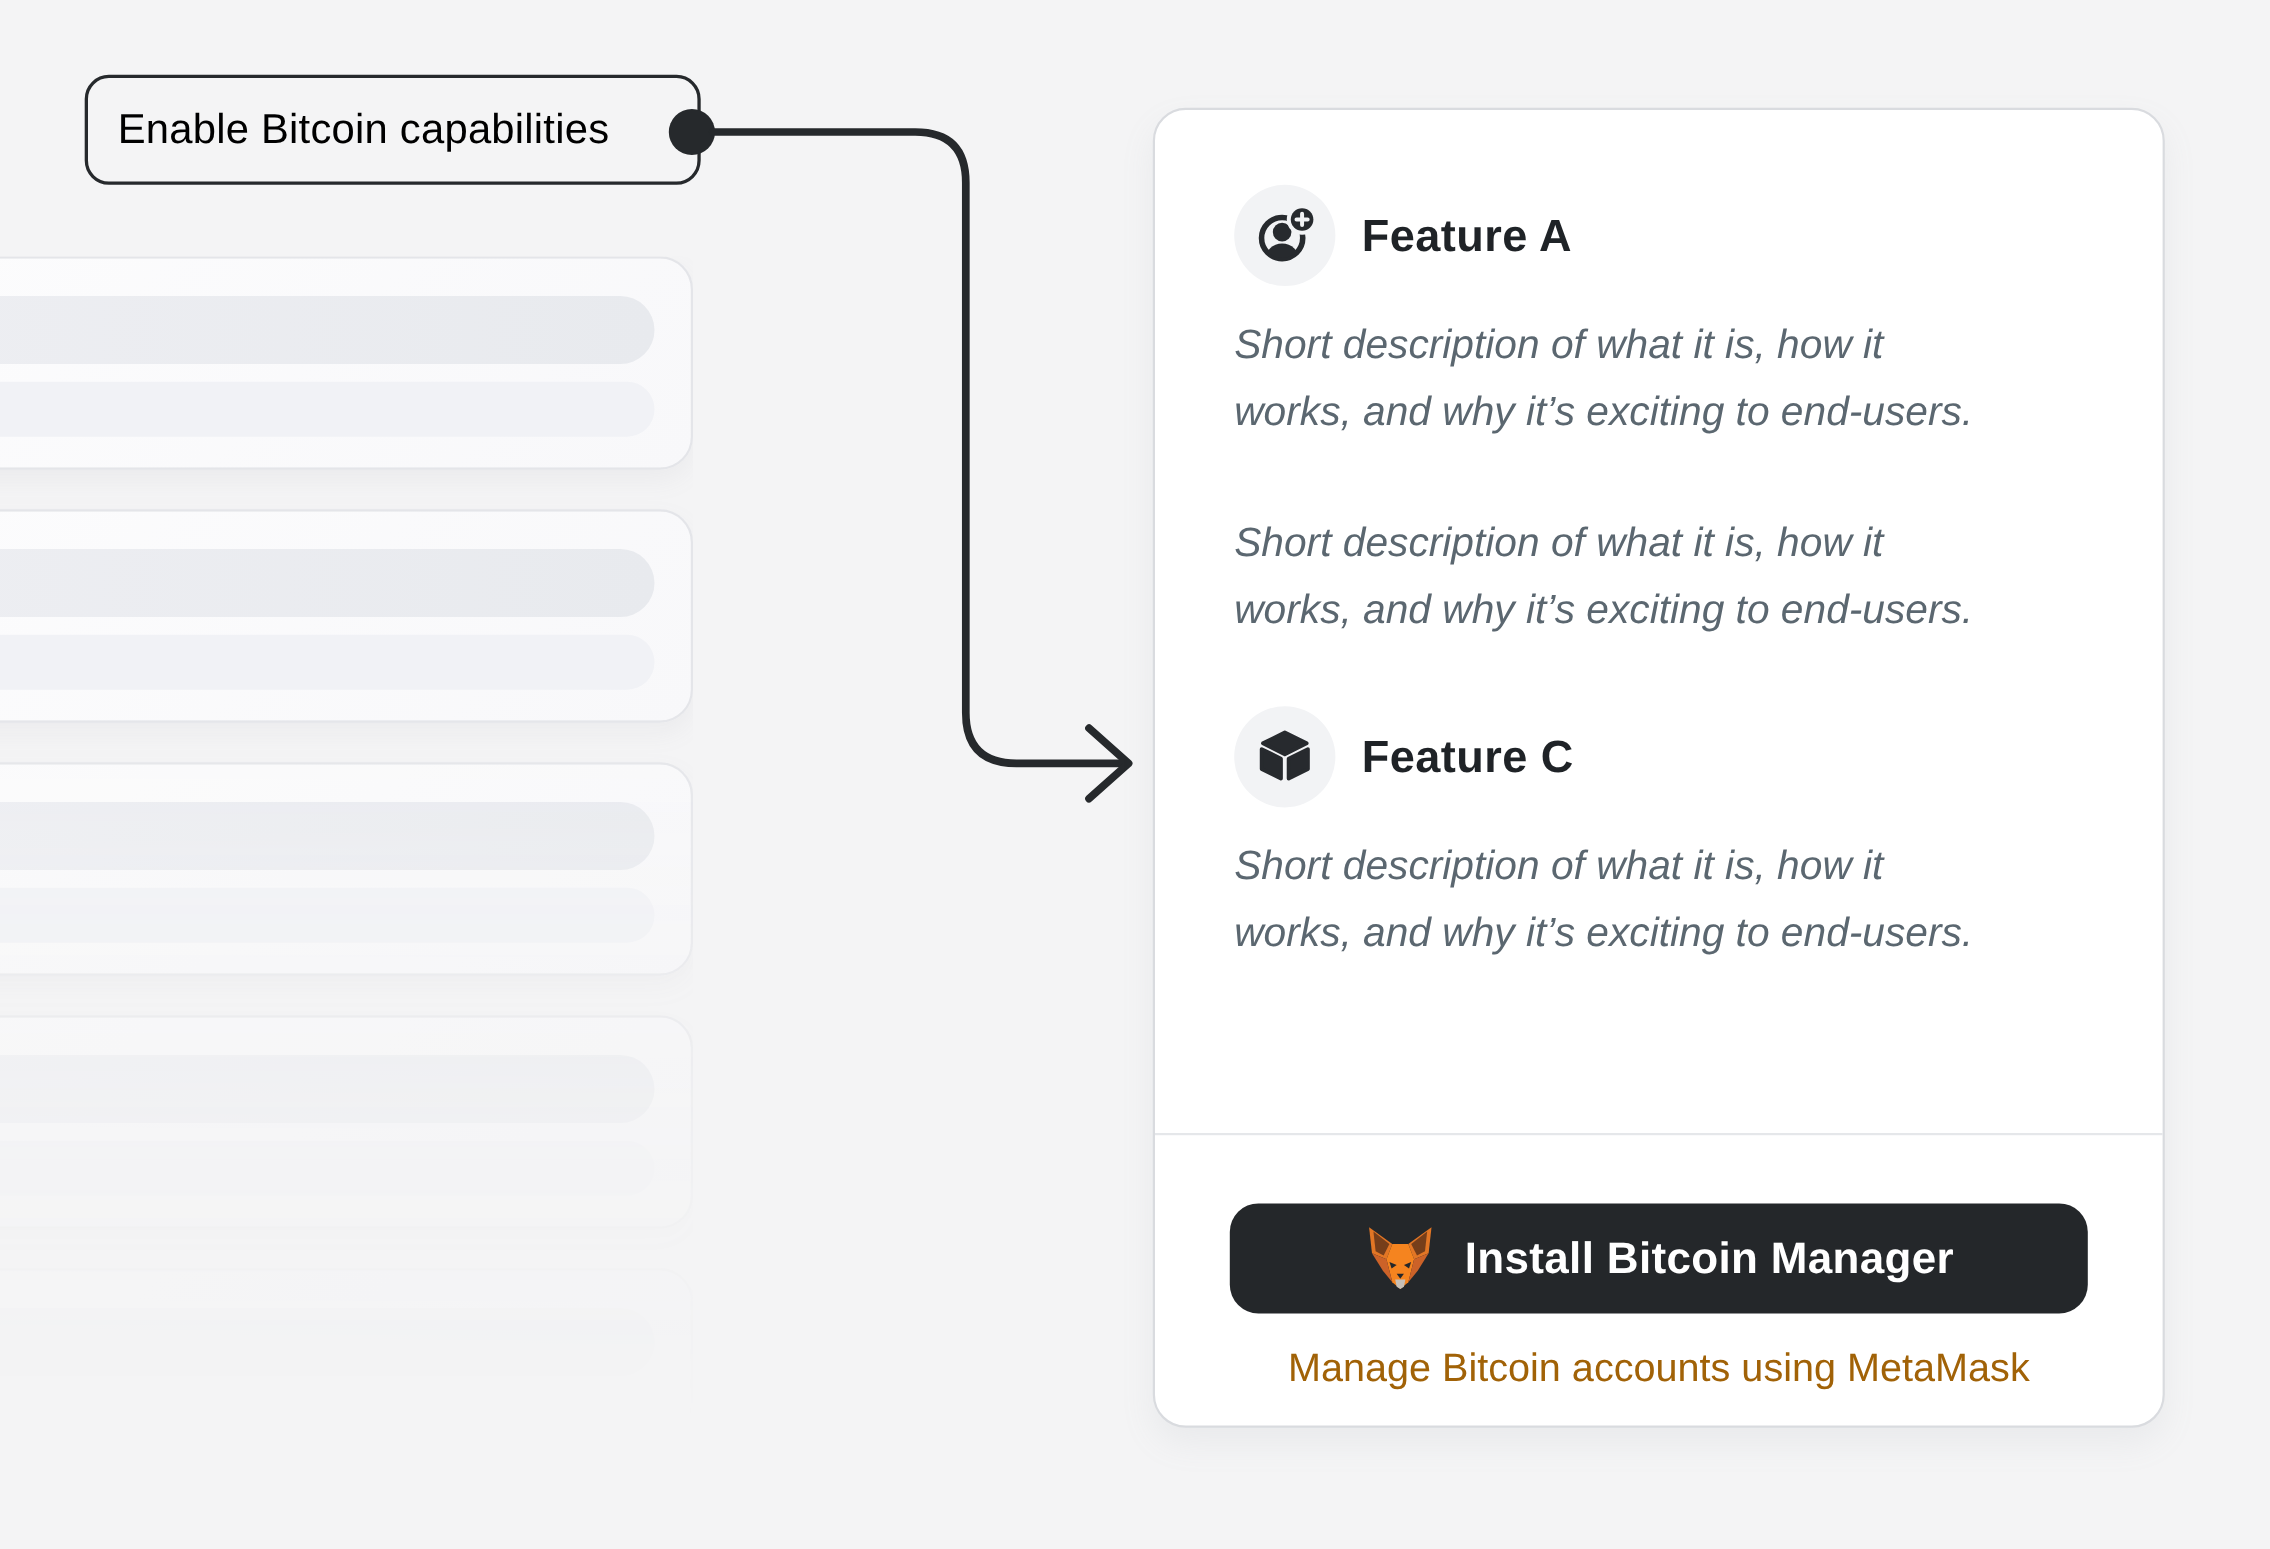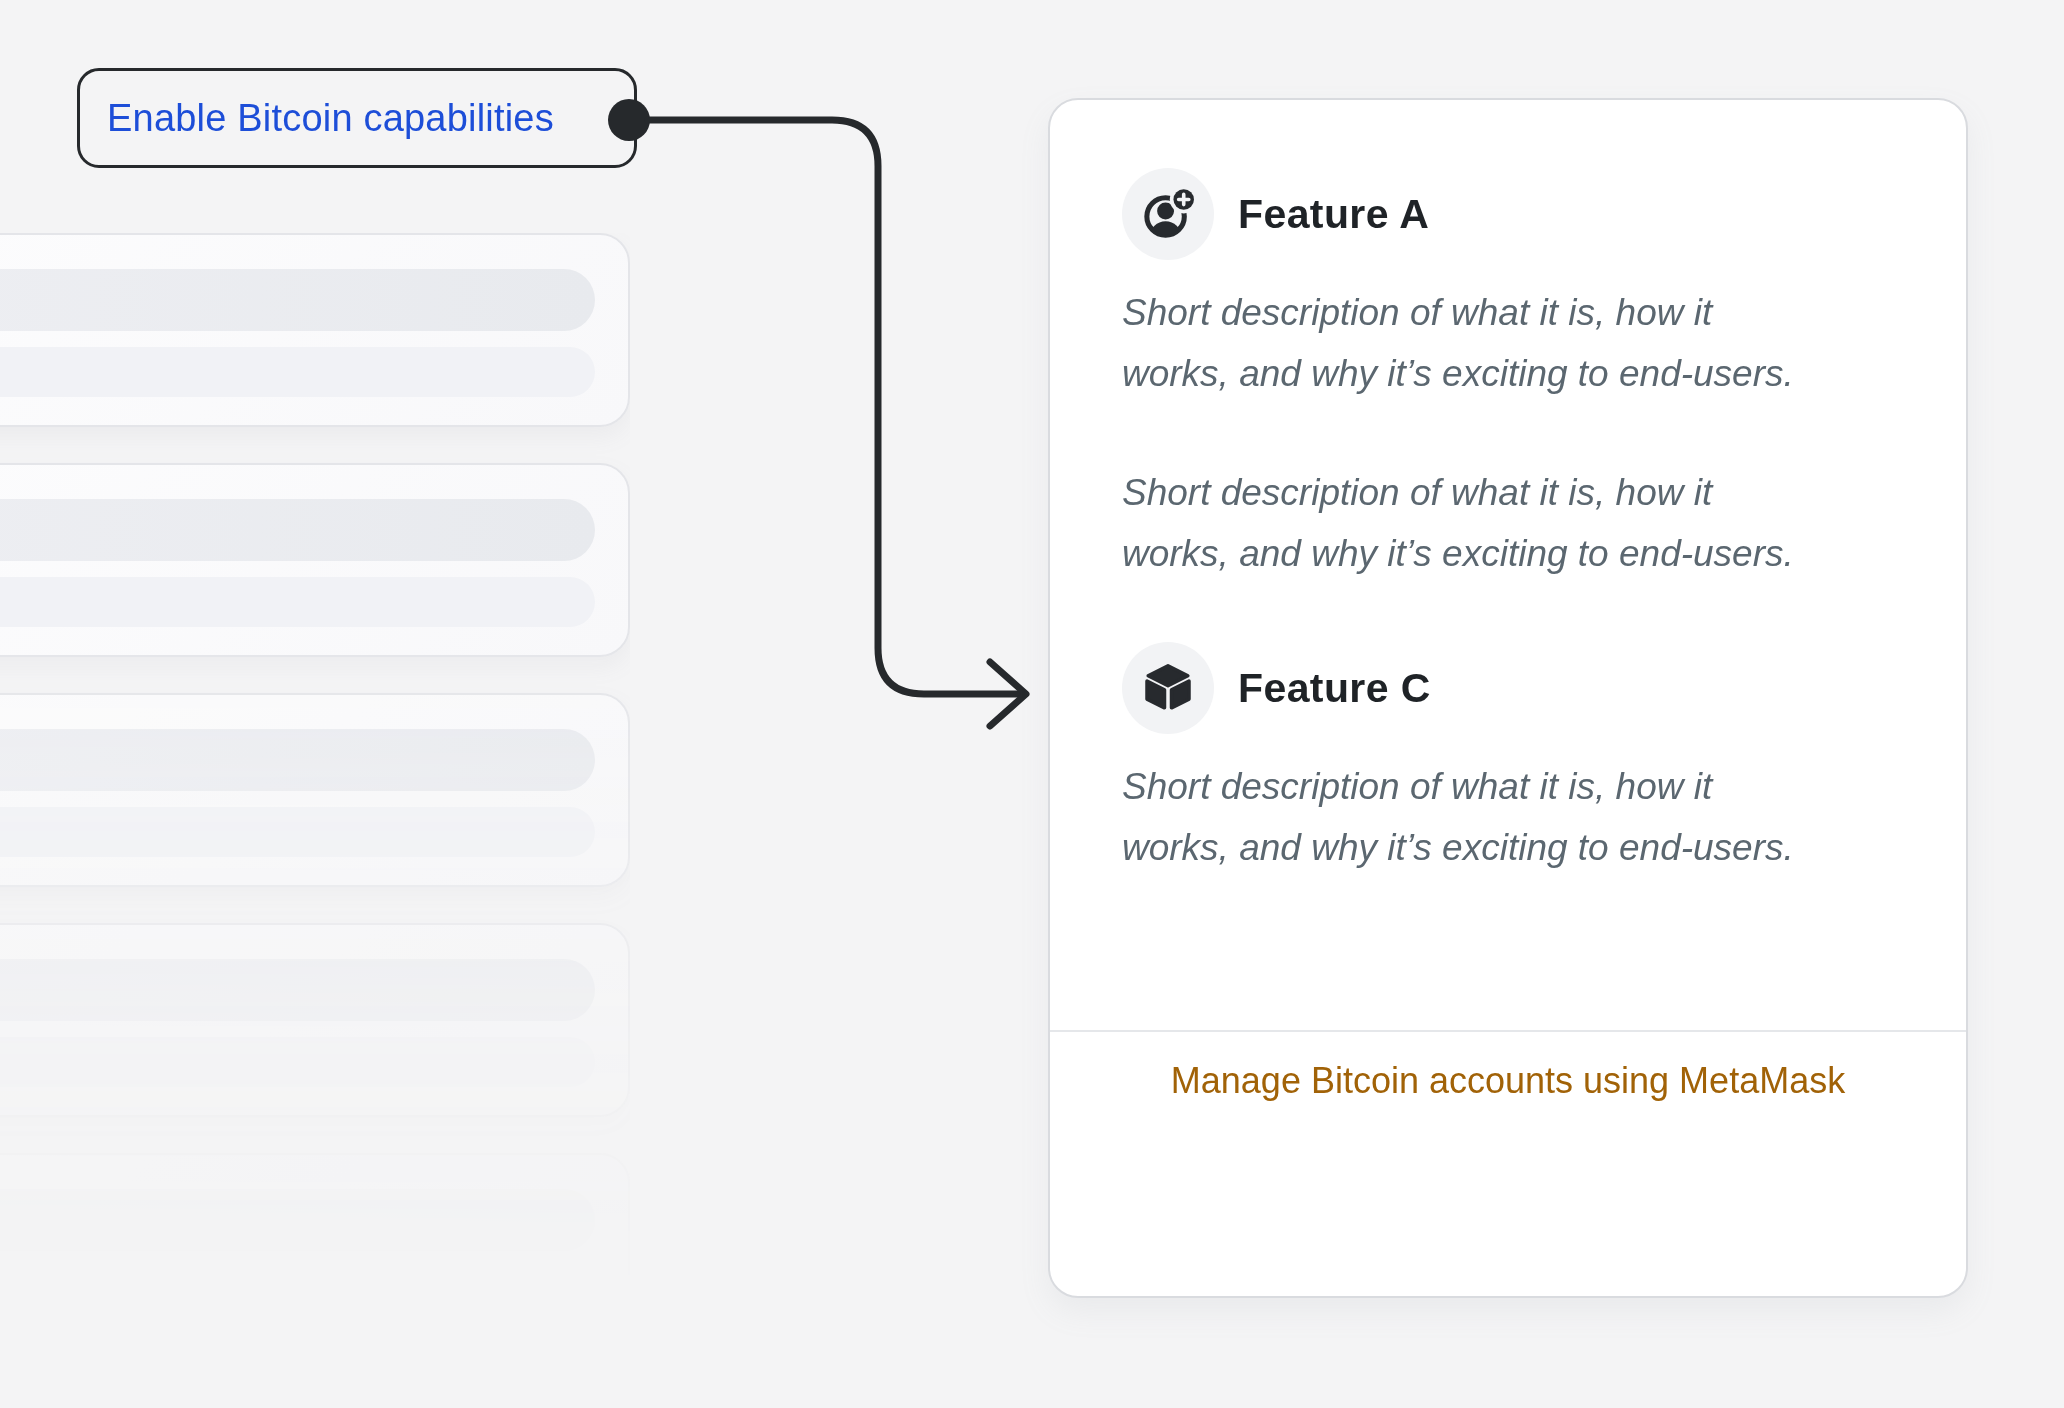--- a/index.html
+++ b/index.html
@@ -11,21 +11,21 @@
     overflow: hidden;
   }
   #canvas { position: absolute; inset: 0; width: 2064px; height: 1408px; }
 
   
   .annotation-box {
     position: absolute; left: 77px; top: 68px;
     width: 560px; height: 100px; box-sizing: border-box;
     border: 3px solid #26292c; border-radius: 22px;
     display: flex; align-items: center; padding-left: 27px;
-    font-size: 38px; font-weight: 500; color: #1d4ed8;
+    font-size: 38px; font-weight: 500; color: #000000;
     letter-spacing: 0.2px; background: transparent;
   }
 
   
   .connector-svg { position: absolute; inset: 0; pointer-events: none; }
 
   
   .skeleton-col {
     position: absolute; left: -80px; top: 233px; width: 710px; height: 1130px;
     -webkit-mask-image: linear-gradient(180deg, #000 0%, #000 36%, rgba(0,0,0,.55) 58%, rgba(0,0,0,.18) 76%, transparent 94%);
@@ -158,17 +158,33 @@
         </div>
         <div class="feature-desc">
           <div>Short description of what it is, how it</div>
           <div>works, and why it’s exciting to end-users.</div>
         </div>
       </div>
 
     </div>
 
     <div class="card-footer">
+      <button class="install-button">
+        <svg width="66" height="60" viewBox="0 0 100 90">
+          <path d="M7 2 L39 25 L31 46 L11 38 Z" fill="#E27625"></path>
+          <path d="M93 2 L61 25 L69 46 L89 38 Z" fill="#E27625"></path>
+          <path d="M13 8 L35 25 L27 41 L16 35 Z" fill="#763E1A"></path>
+          <path d="M87 8 L65 25 L73 41 L84 35 Z" fill="#763E1A"></path>
+          <path d="M39 25 L61 25 L69 46 L61 78 L50 87 L39 78 L31 46 Z" fill="#F5841F"></path>
+          <path d="M11 38 L31 46 L39 78 L26 62 Z" fill="#CC6228"></path>
+          <path d="M89 38 L69 46 L61 78 L74 62 Z" fill="#CC6228"></path>
+          <path d="M35 50 L45 54 L38 59 Z" fill="#24272a"></path>
+          <path d="M65 50 L55 54 L62 59 Z" fill="#24272a"></path>
+          <path d="M45 66 L55 66 L50 73 Z" fill="#24272a"></path>
+          <path d="M43 74 L57 74 L55 84 L50 87 L45 84 Z" fill="#C7C0B7"></path>
+        </svg>
+        <span>Install Bitcoin Manager</span>
+      </button>
       <div class="install-caption">Manage Bitcoin accounts using MetaMask</div>
     </div>
   </div>
 
 </div>
 
 </body></html>

